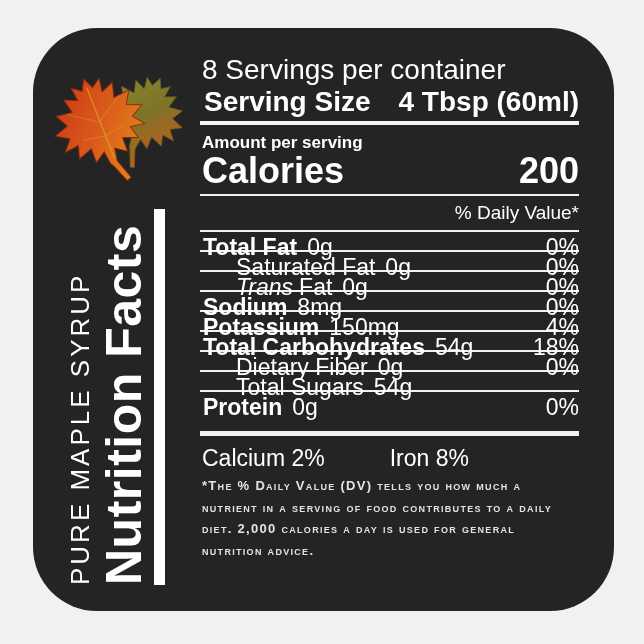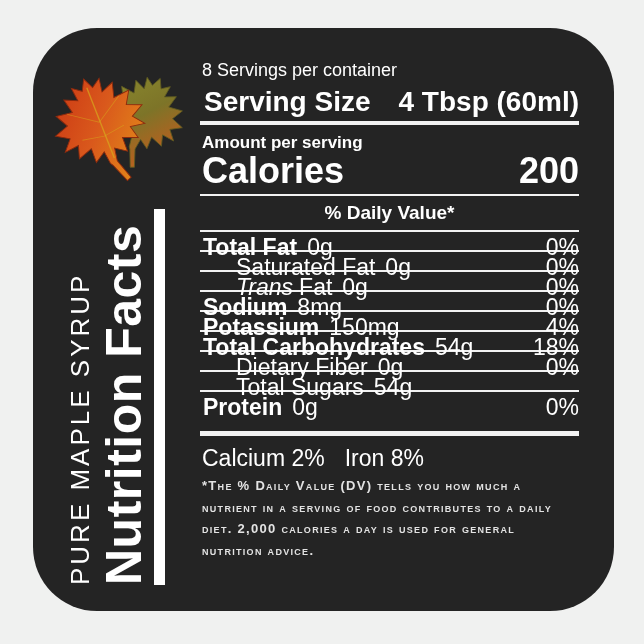--- a/index.html
+++ b/index.html
@@ -34,50 +34,50 @@
     font-size:26px;line-height:36px;letter-spacing:3px;font-weight:400;
     white-space:nowrap;color:var(--ink);
   }
   .brand-title{
     font-size:50px;line-height:52px;font-weight:700;letter-spacing:0.5px;
     white-space:nowrap;color:var(--ink);
   }
   .brand-bar{width:376px;height:11px;background:var(--ink);margin-top:4px;}
   
   .facts{position:absolute;left:167px;top:30px;width:379px;}
-  .servings{font-size:18px;line-height:24px;font-weight:400;padding-left:2px;margin-bottom:7px;}
+  .servings{font-size:28px;line-height:24px;font-weight:400;padding-left:2px;margin-bottom:7px;}
   .serving-row{
     display:flex;justify-content:space-between;align-items:baseline;
     font-size:28px;line-height:26px;font-weight:700;
     padding:0 0 6px 4px;border-bottom:4px solid var(--rule);
   }
   .aps{font-size:17px;line-height:19px;font-weight:700;margin:8px 0 0 2px;}
   .cal-row{
     display:flex;justify-content:space-between;align-items:center;
     font-size:36px;line-height:38px;font-weight:700;
     padding:0 0 4px 2px;border-bottom:2px solid var(--rule);
   }
   .dv-head{
-    text-align:center;font-size:19px;line-height:21px;font-weight:700;
+    text-align:right;font-size:19px;line-height:21px;font-weight:400;
     padding:6px 0 7px;border-bottom:2px solid var(--rule);
   }
   .nrow{
     display:flex;align-items:baseline;
     font-size:23px;height:20px;line-height:30px;
     border-bottom:2px solid var(--rule);
     padding-left:3px;
   }
   .nrow.last{border-bottom:5px solid var(--rule);height:44px;}
   .nrow .bold{font-weight:700;}
   .nrow .ital{font-style:italic;}
   .nrow.indent{padding-left:36px;}
   .amt{margin-left:10px;font-weight:400;}
   .sfx{margin-left:6px;font-weight:400;}
   .dv{margin-left:auto;font-weight:400;}
-  .minerals{display:flex;gap:20px;font-size:23px;line-height:26px;margin:9px 0 4px 2px;font-weight:400;}
+  .minerals{display:flex;gap:65px;font-size:23px;line-height:26px;margin:9px 0 4px 2px;font-weight:400;}
   .footnote{
     font-size:13px;line-height:21.5px;letter-spacing:1.3px;font-weight:700;
     font-variant:small-caps;color:var(--footnote-ink);
     padding-left:2px;width:377px;
   }
 </style>
 </head>
 <body>
 
 <div class="canvas">

